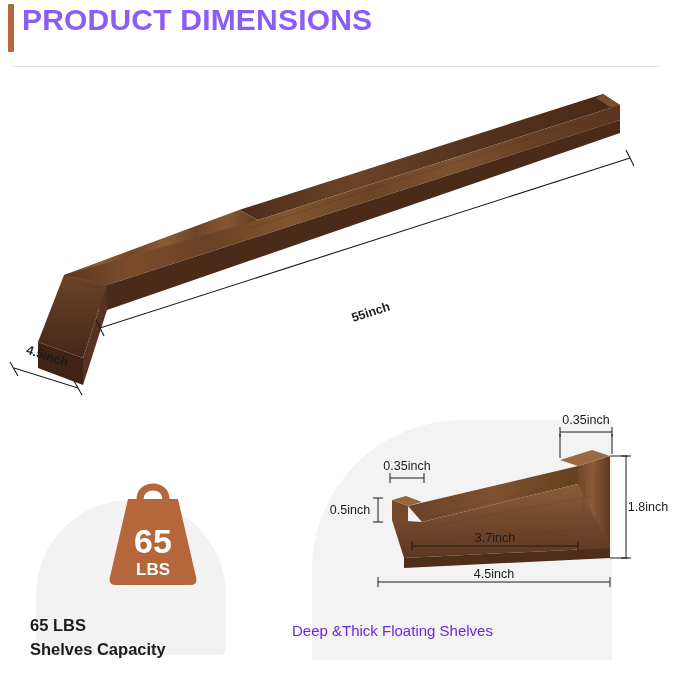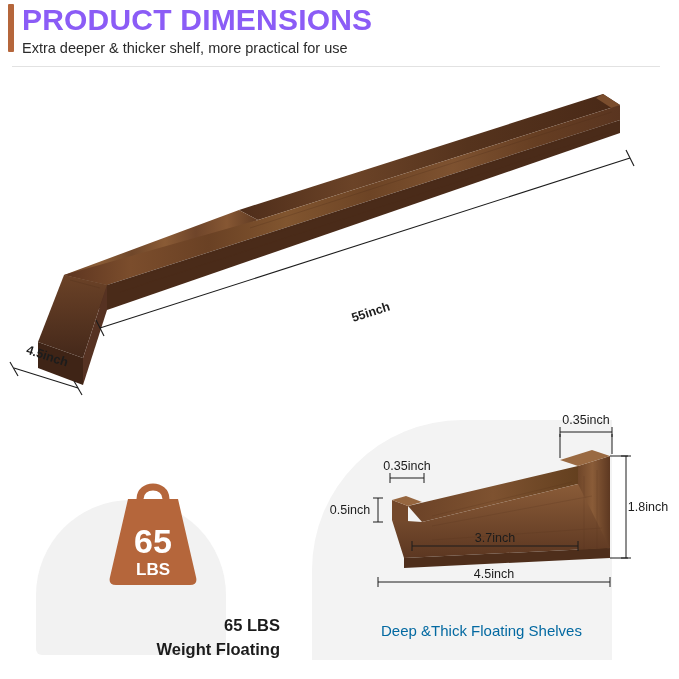--- a/index.html
+++ b/index.html
@@ -37,48 +37,47 @@
   .hero svg{display:block;}
 
   
   .weight-block{position:absolute;left:30px;top:465px;width:260px;height:190px;}
   .weight-bg{
     position:absolute;left:6px;top:35px;width:190px;height:155px;
     background:#f2f2f2;border-radius:95px 95px 6px 6px;
   }
   .weight-icon{position:absolute;left:68px;top:0px;}
   .weight-text{
-    position:absolute;left:0px;top:148px;width:250px;text-align:right;
+    position:absolute;left:0px;top:148px;width:250px;text-align:left;
     font-size:16.5px;font-weight:bold;color:#1c1c1c;line-height:24px;
   }
 
   
   .section-block{position:absolute;left:292px;top:400px;width:379px;height:260px;}
   .section-bg{
     position:absolute;left:20px;top:20px;width:300px;height:240px;
     background:#f3f3f3;border-radius:150px 0 0 0;
   }
   .section-caption{
-    position:absolute;left:0px;top:222px;width:379px;text-align:center;
-    font-size:15px;color:#0369a1;
+    position:absolute;left:0px;top:222px;width:379px;
+    font-size:15px;color:#6d28d9;
   }
   .dim-label{
     font-family:"Liberation Sans", sans-serif;
     font-size:12.5px;fill:#1c1c1c;
   }
 </style>
 </head>
 <body>
 
 <div class="page">
 
   <div class="header">
     <div class="accent-bar"></div>
     <div class="title">PRODUCT DIMENSIONS</div>
-    <div class="subtitle">Extra deeper &amp; thicker shelf, more practical for use</div>
     <div class="header-rule"></div>
   </div>
 
   <div class="hero">
     <svg width="679" height="330" viewBox="0 0 679 330">
       <defs>
         <linearGradient id="woodFront" x1="0" y1="0" x2="1" y2="0">
           <stop offset="0%" stop-color="#5d3520"></stop>
           <stop offset="12%" stop-color="#7b4d2c"></stop>
           <stop offset="26%" stop-color="#6a4124"></stop>
@@ -160,21 +159,21 @@
         <path d="M42 34 C42 18, 68 18, 68 34" fill="none" stroke="#b5663b" stroke-width="7" stroke-linecap="round"></path>
 
         <path d="M30 34 L80 34 L98 112 Q100 120, 92 120 L18 120 Q10 120, 12 112 Z" fill="#b5663b"></path>
         <text x="55" y="88" text-anchor="middle" fill="#ffffff" font-family="Liberation Sans, sans-serif" font-size="34" font-weight="bold">65</text>
         <text x="55" y="110" text-anchor="middle" fill="#ffffff" font-family="Liberation Sans, sans-serif" font-size="17" font-weight="bold">LBS</text>
       </svg>
     </div>
 
     <div class="weight-text">
       <div>65 LBS</div>
-      <div>Weight Floating</div>
+      <div>Shelves Capacity</div>
     </div>
   </div>
 
   <div class="section-block">
     <div class="section-bg"></div>
 
     <svg width="379" height="230" viewBox="0 0 379 230" style="position:absolute;left:0;top:0;">
       <defs>
         <linearGradient id="csBack" x1="0" y1="0" x2="1" y2="0">
           <stop offset="0%" stop-color="#6f4629"></stop>

